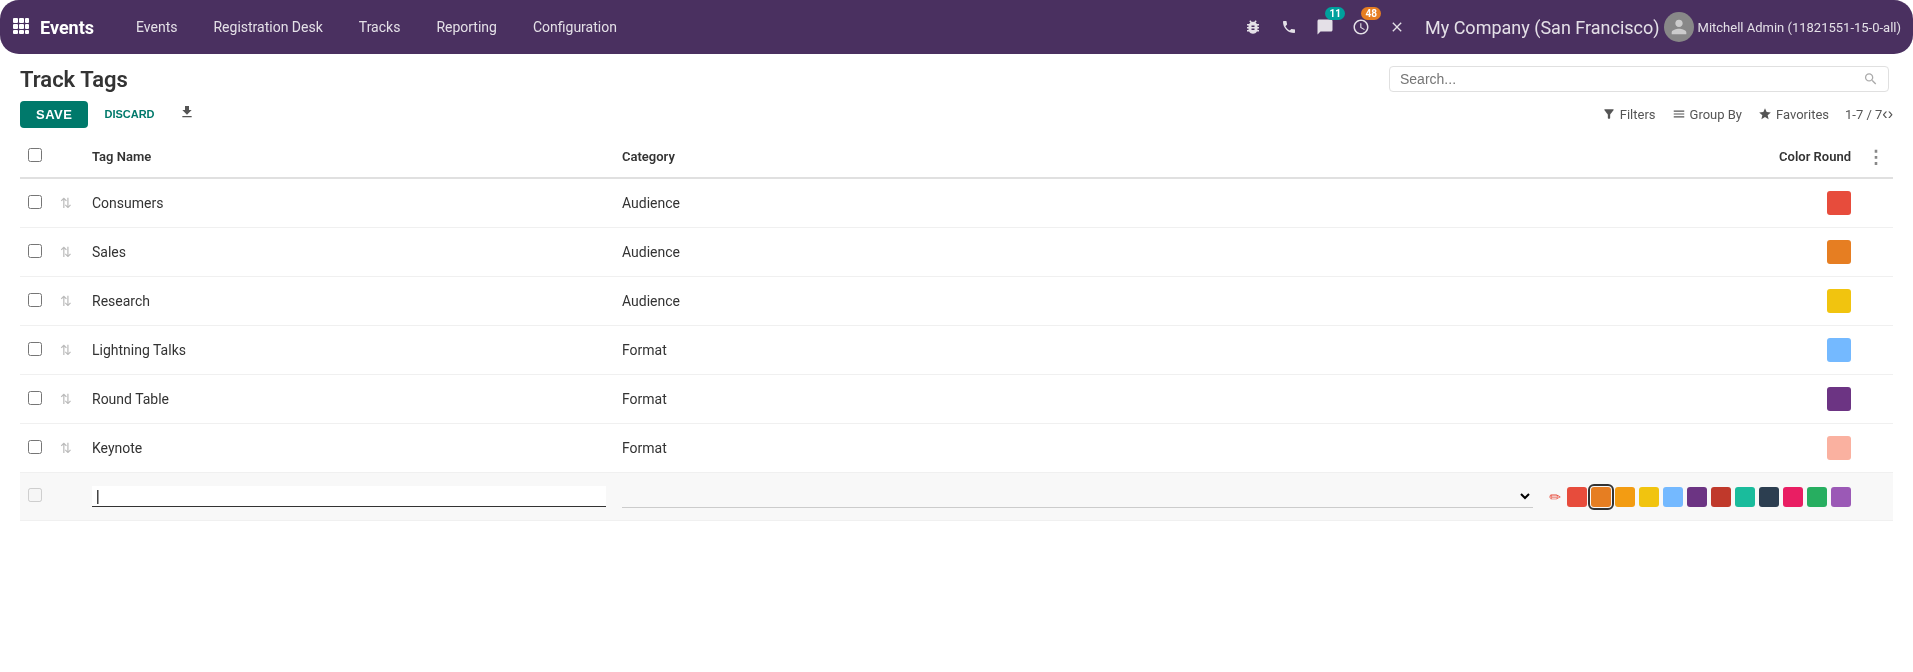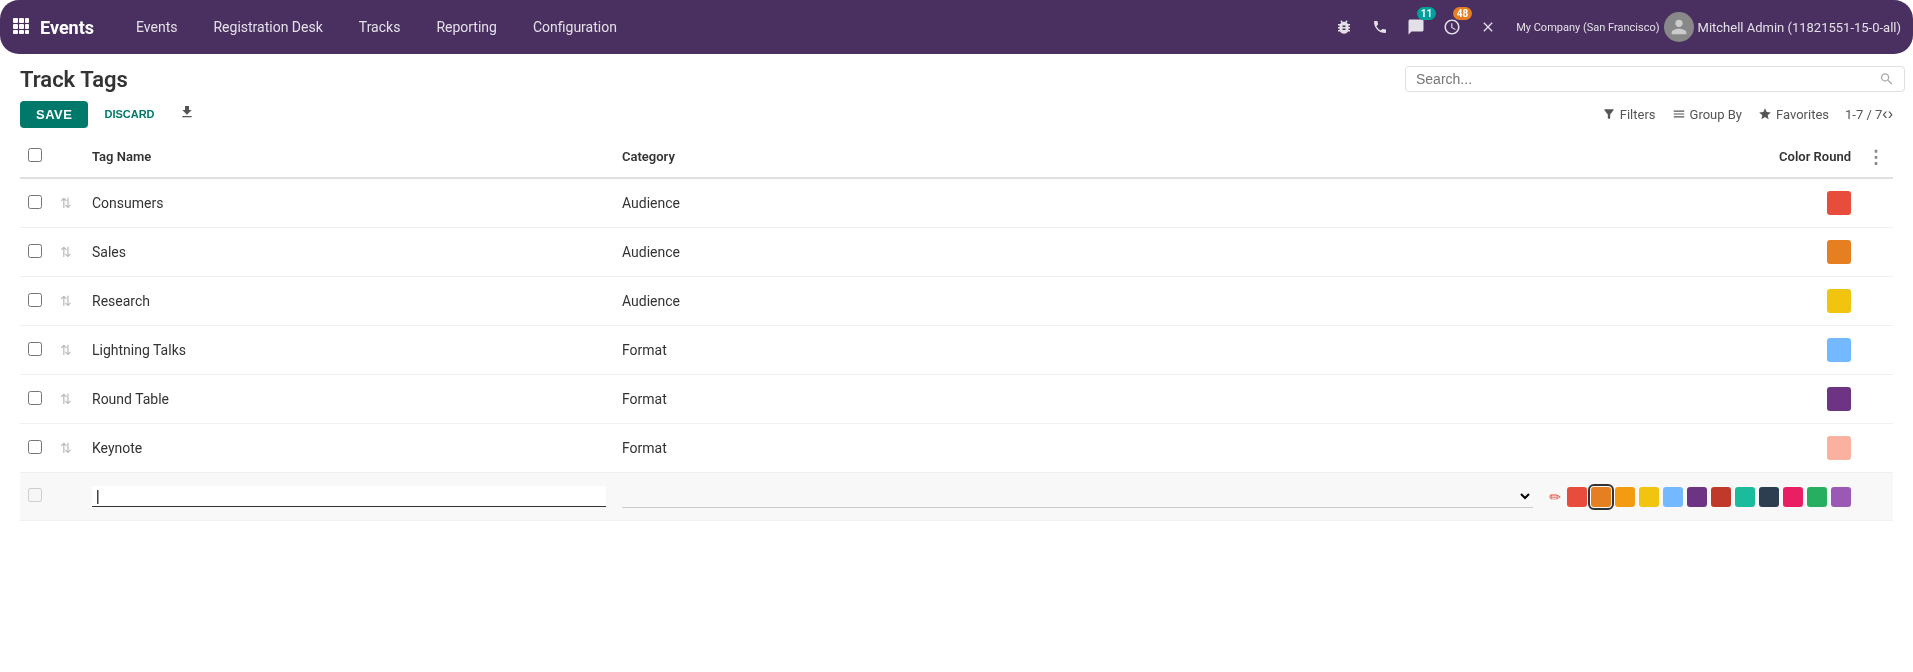--- a/index.html
+++ b/index.html
@@ -34,27 +34,27 @@
       position: absolute;
       top: -4px; right: -4px;
       background: #00a09d;
       color: #fff;
       font-size: 10px;
       border-radius: 10px;
       padding: 1px 4px;
       font-weight: bold;
     }
     .badge-orange { background: #e67e22; }
-    .company-label { color: rgba(255,255,255,0.85); font-size: 11px; margin-left: 8px; }
+    .company-label { color: rgba(255,255,255,0.85); font-size: 18px; margin-left: 8px; }
     .user-avatar { width: 30px; height: 30px; border-radius: 50%; background: #888; overflow: hidden; display: flex; align-items: center; justify-content: center; }
     .user-label { color: rgba(255,255,255,0.85); font-size: 13px; }
 
     
     .page-header {
-      padding: 12px 8px 0 20px;
+      padding: 12px 24px 0 20px;
       display: flex;
       align-items: center;
       justify-content: space-between;
     }
     .page-title { font-size: 22px; font-weight: 600; color: #333; }
     .search-bar {
       display: flex;
       align-items: center;
       border: 1px solid #e0e0e0;
       border-radius: 4px;

